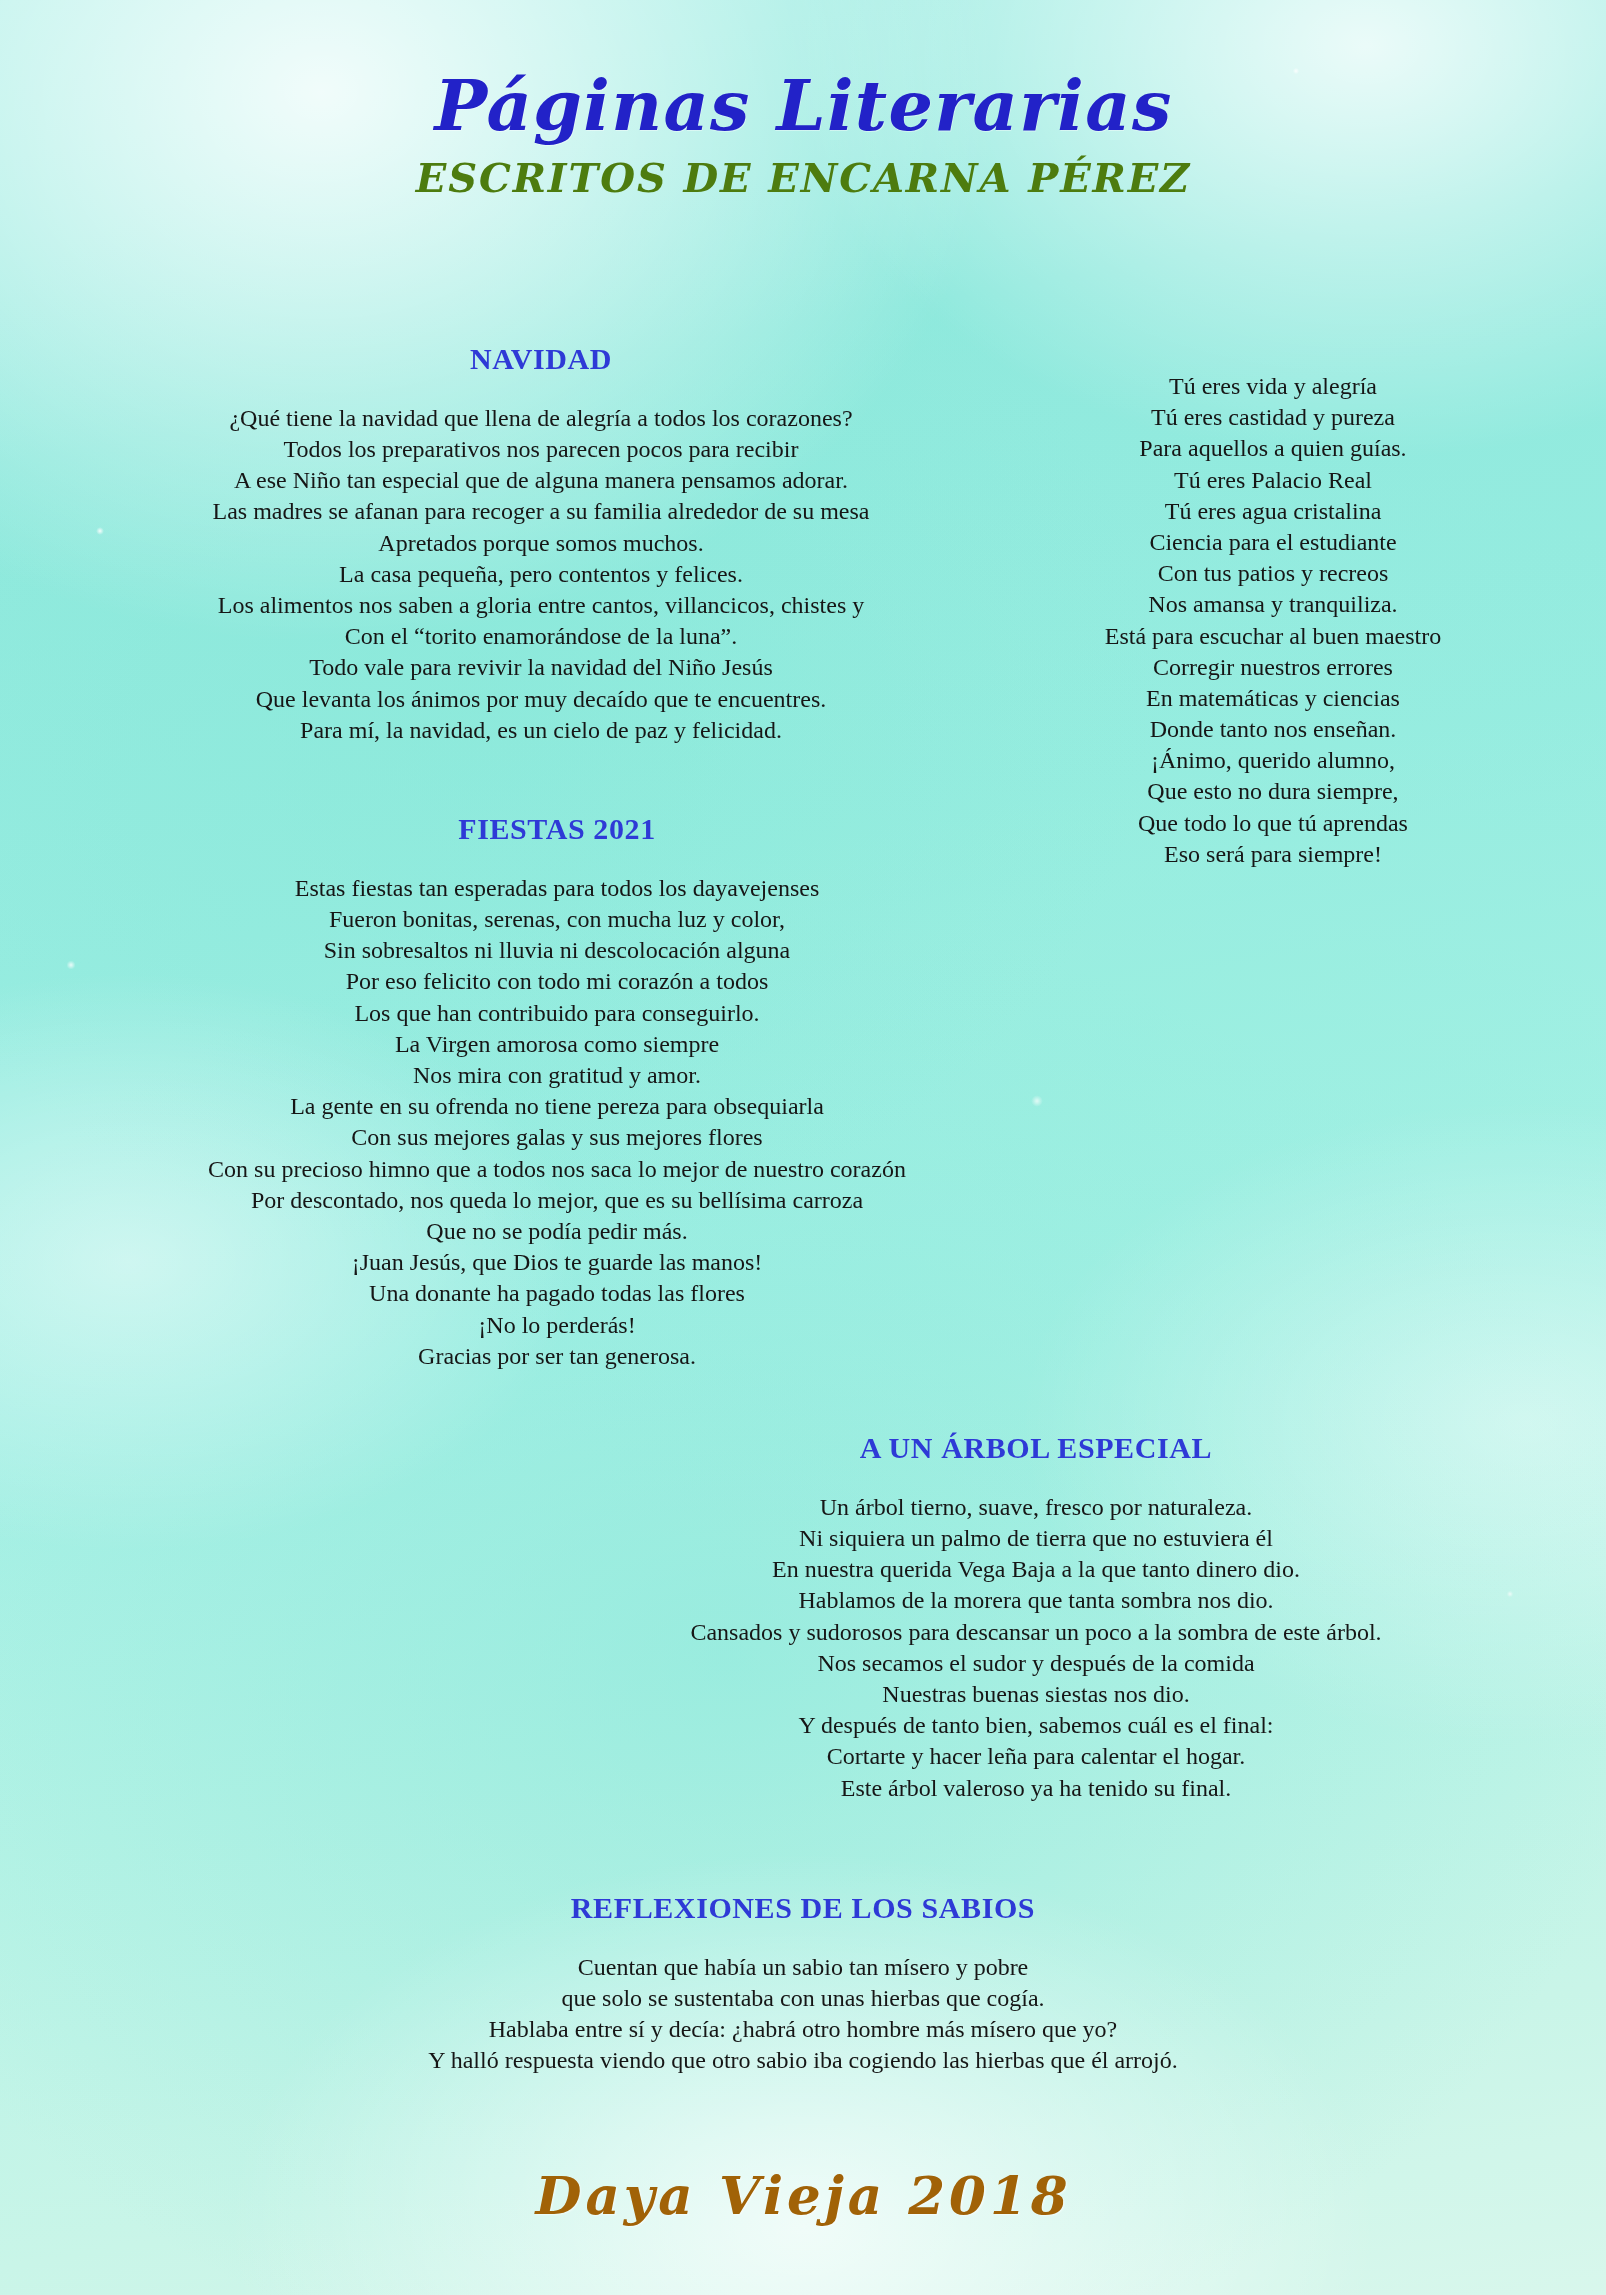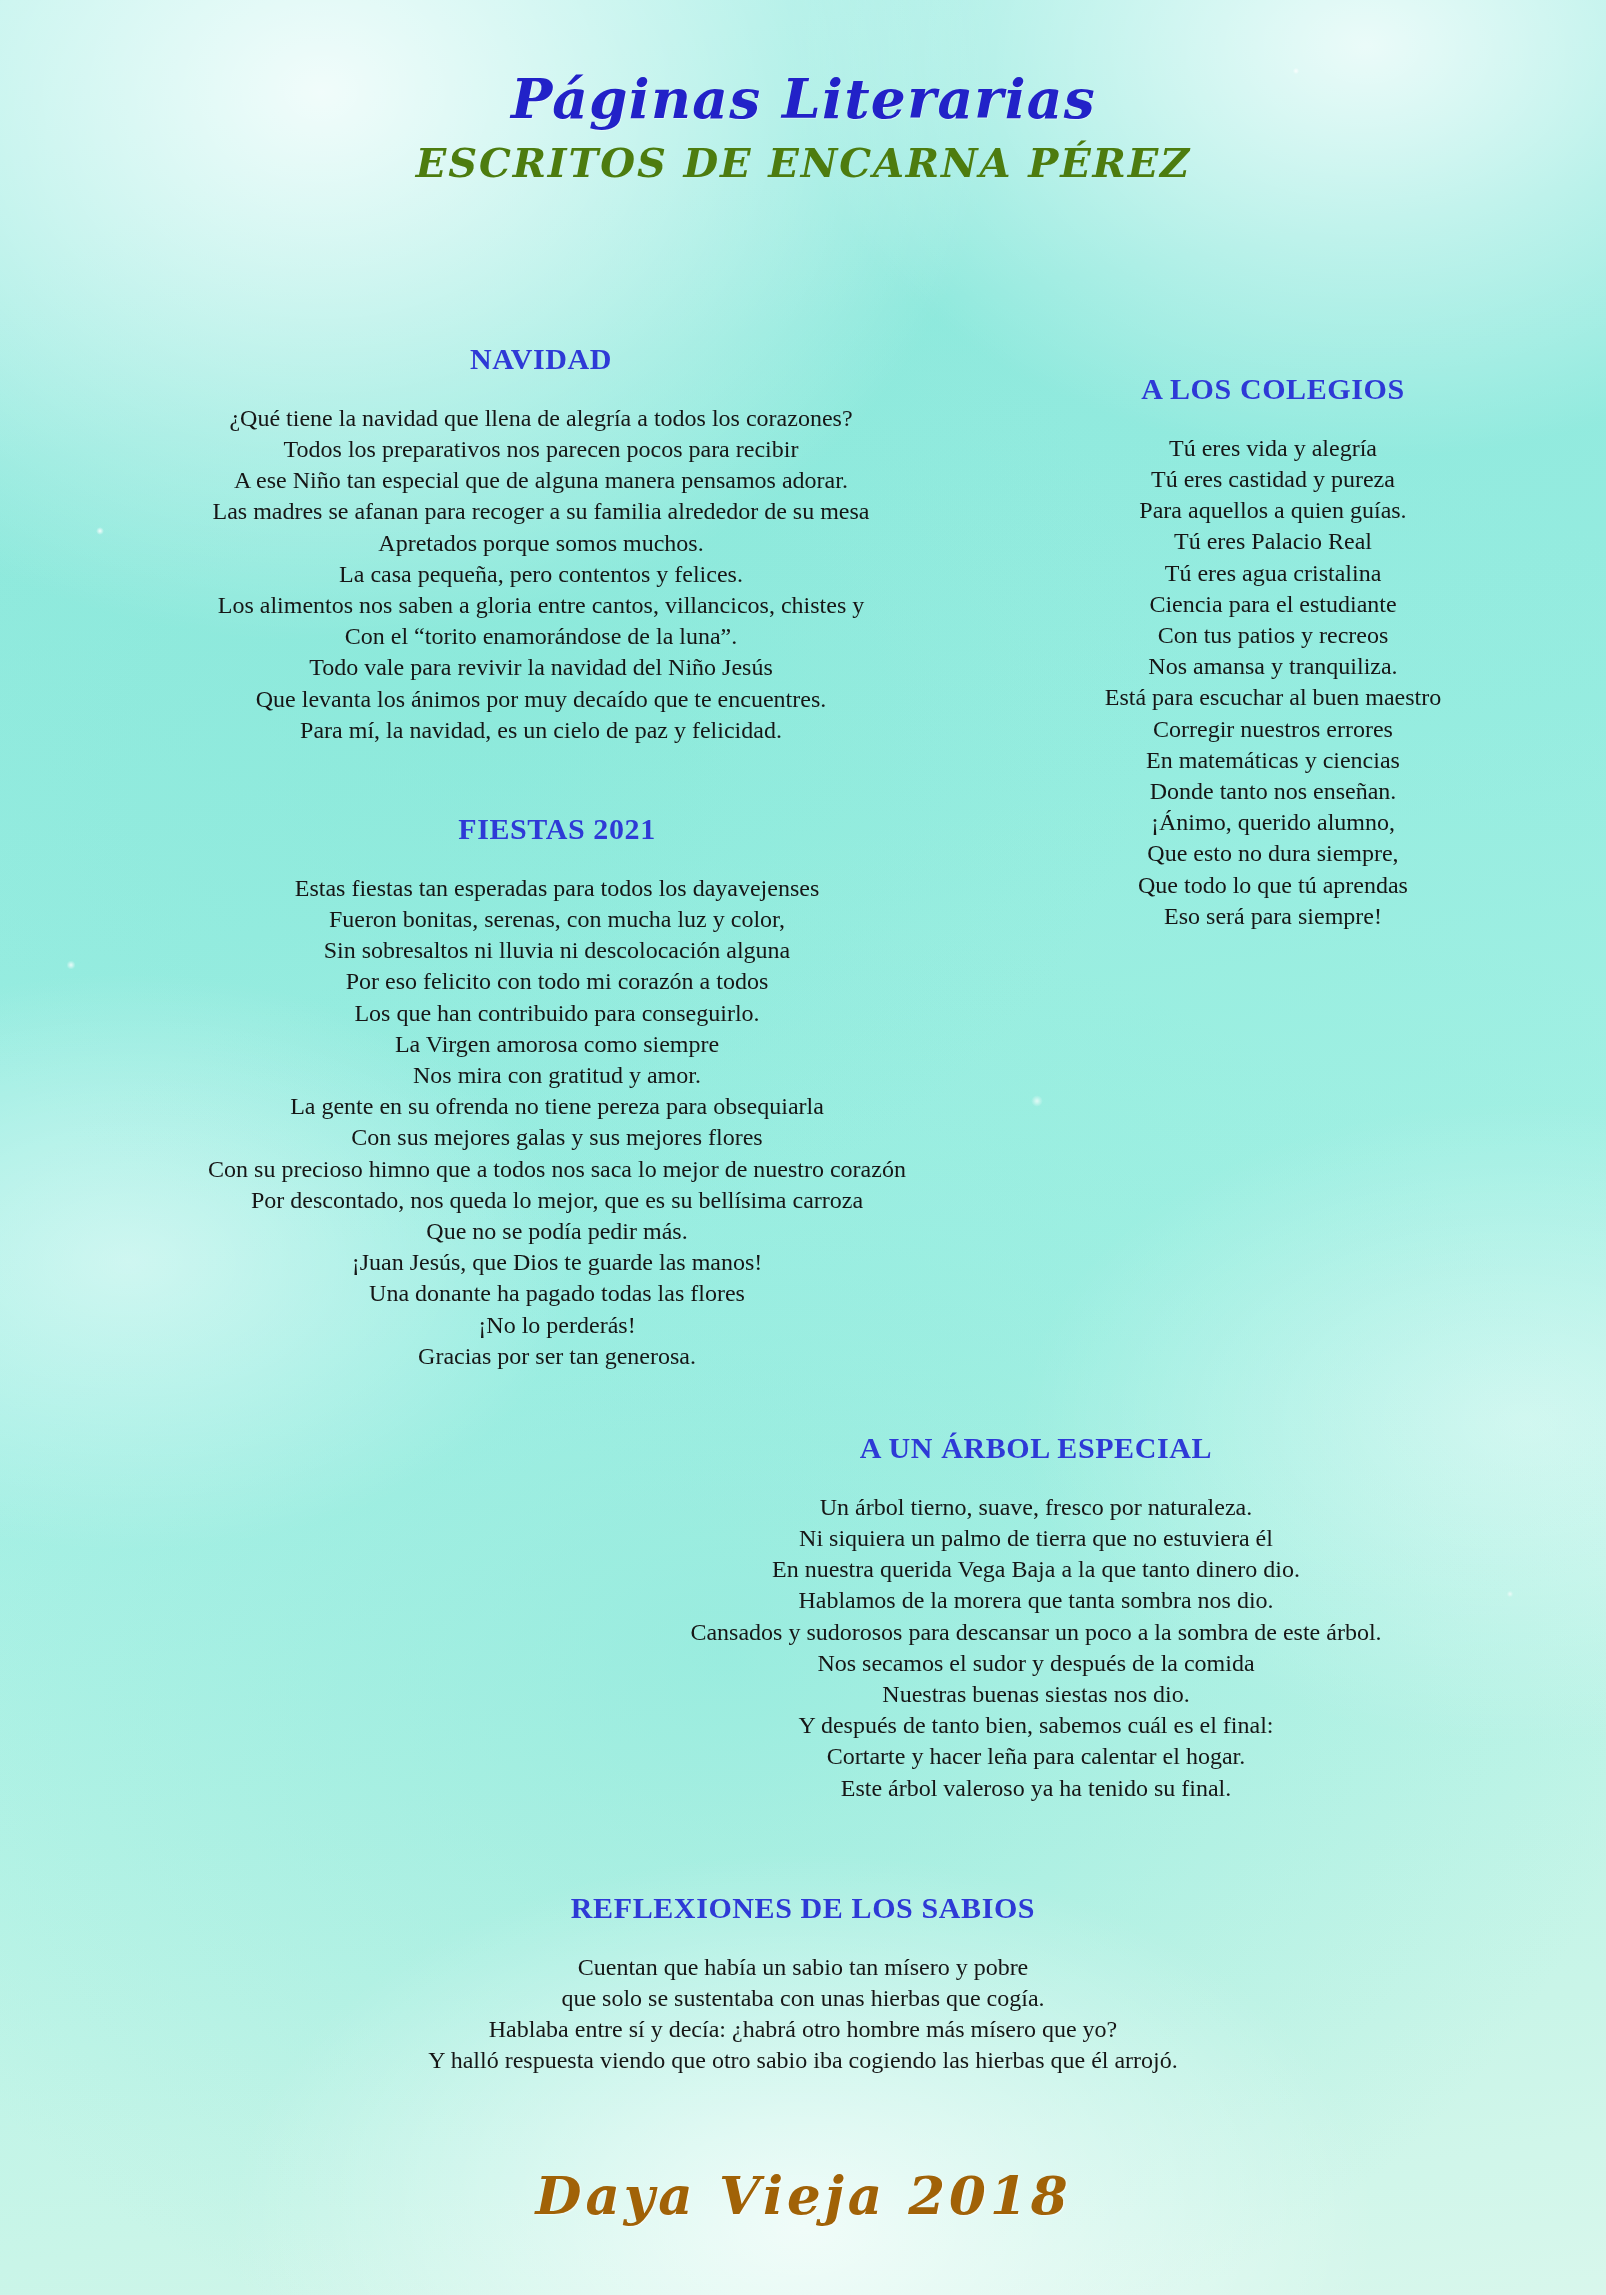--- a/index.html
+++ b/index.html
@@ -51,21 +51,21 @@
   
   .masthead {
     position: absolute;
     top: 71px;
     left: 0;
     width: 100%;
     text-align: center;
   }
   .masthead-title {
     font-family: "DejaVu Serif", serif;
-    font-size: 55px;
+    font-size: 70px;
     line-height: 1.0;
     font-weight: bold;
     font-style: italic;
     color: #2222c8;
     letter-spacing: 1.3px;
     text-shadow: 0.6px 0.6px 0 rgba(255,255,255,0.4);
   }
   .masthead-subtitle {
     font-family: "DejaVu Serif", serif;
     font-size: 40px;
@@ -143,21 +143,20 @@
 Apretados porque somos muchos.
 La casa pequeña, pero contentos y felices.
 Los alimentos nos saben a gloria entre cantos, villancicos, chistes y
 Con el “torito enamorándose de la luna”.
 Todo vale para revivir la navidad del Niño Jesús
 Que levanta los ánimos por muy decaído que te encuentres.
 Para mí, la navidad, es un cielo de paz y felicidad.</div>
   </section>
 
   <section class="article" id="art-colegios">
-    <h2 class="article-title">A LOS COLEGIOS</h2>
     <div class="article-body">Tú eres vida y alegría
 Tú eres castidad y pureza
 Para aquellos a quien guías.
 Tú eres Palacio Real
 Tú eres agua cristalina
 Ciencia para el estudiante
 Con tus patios y recreos
 Nos amansa y tranquiliza.
 Está para escuchar al buen maestro
 Corregir nuestros errores

